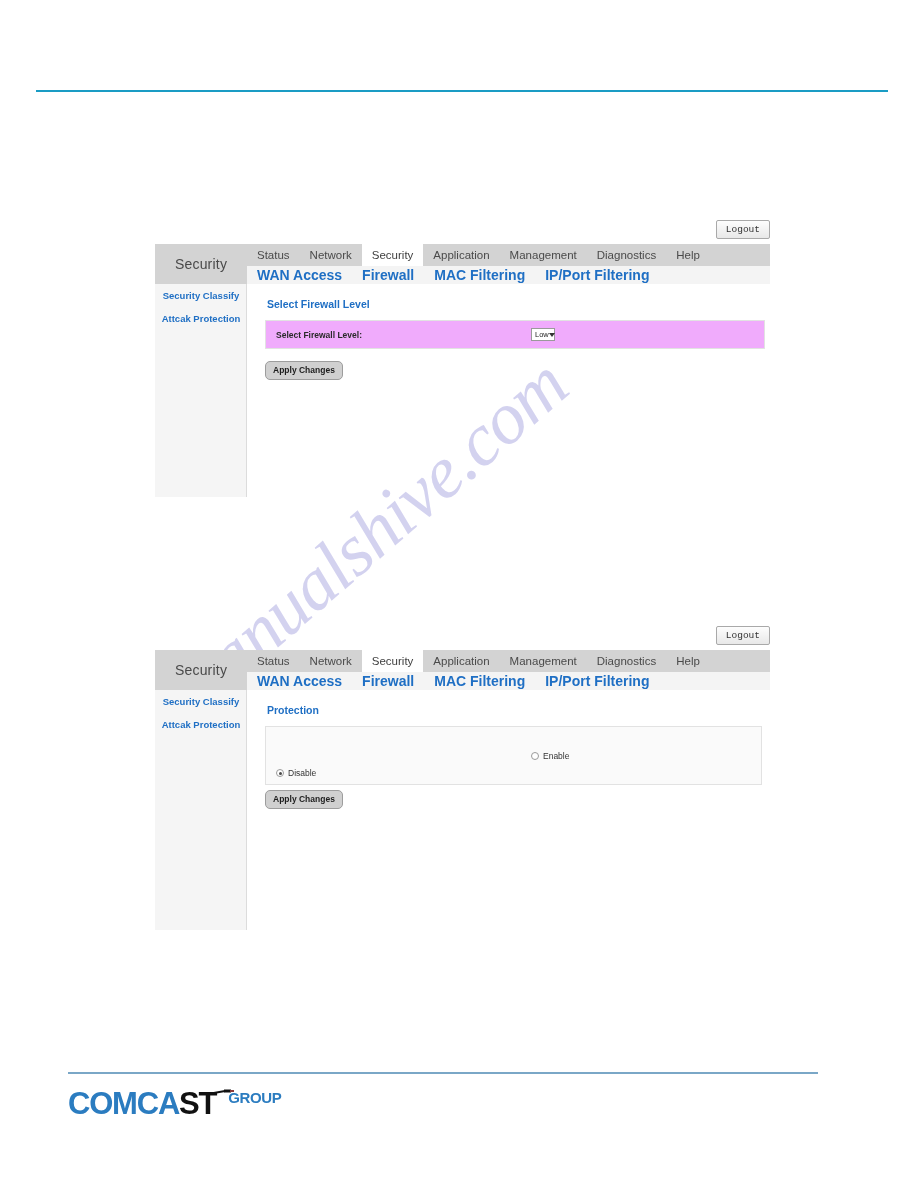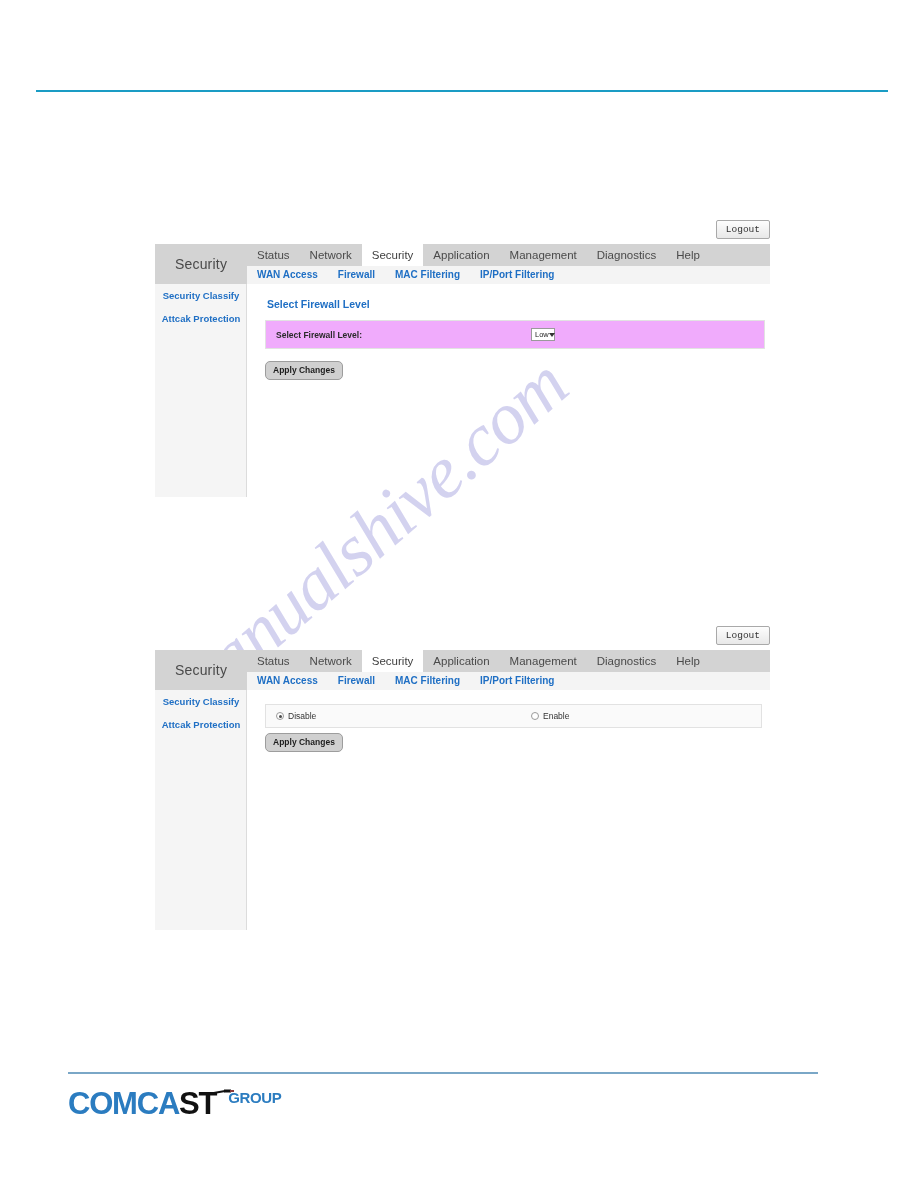--- a/index.html
+++ b/index.html
@@ -134,21 +134,21 @@
     position: absolute;
     left: 92px;
     top: 22px;
     right: 0;
     height: 18px;
     background: #f4f4f4;
     display: flex;
     align-items: center;
   }
   .tab-sub {
-    font-size: 10px;
+    font-size: 14px;
     font-weight: bold;
     color: #1f6fc4;
     padding: 2px 10px;
     white-space: nowrap;
     line-height: 18px;
     text-align: center;
   }
 
   
   .body-wrap {
@@ -242,21 +242,21 @@
     width: 497px;
     display: flex;
     align-items: center;
   }
   .radio-item {
     display: flex;
     align-items: center;
     font-size: 8.5px;
     color: #333333;
   }
-  .radio-item.first { flex: 0 0 255px; }
+  .radio-item.first { flex: 0 0 255px; margin-top: 35px; }
   .radio-dot {
     width: 8px;
     height: 8px;
     border-radius: 50%;
     border: 1px solid #9a9a9a;
     background: #ffffff;
     margin-right: 4px;
     position: relative;
     box-sizing: border-box;
     flex: 0 0 8px;
@@ -412,20 +412,21 @@
         <span class="tab-sub">IP/Port Filtering</span>
       </div>
     </div>
 
     <div class="body-wrap">
       <div class="sidebar">
         <div class="side-item">Security Classify</div>
         <div class="side-item">Attcak Protection</div>
       </div>
       <div class="content">
+        <div class="section-title">Protection</div>
         <div class="radio-box">
           <span class="radio-item first">
             <span class="radio-dot checked"></span>
             <span>Disable</span>
           </span>
           <span class="radio-item">
             <span class="radio-dot"></span>
             <span>Enable</span>
           </span>
         </div>

